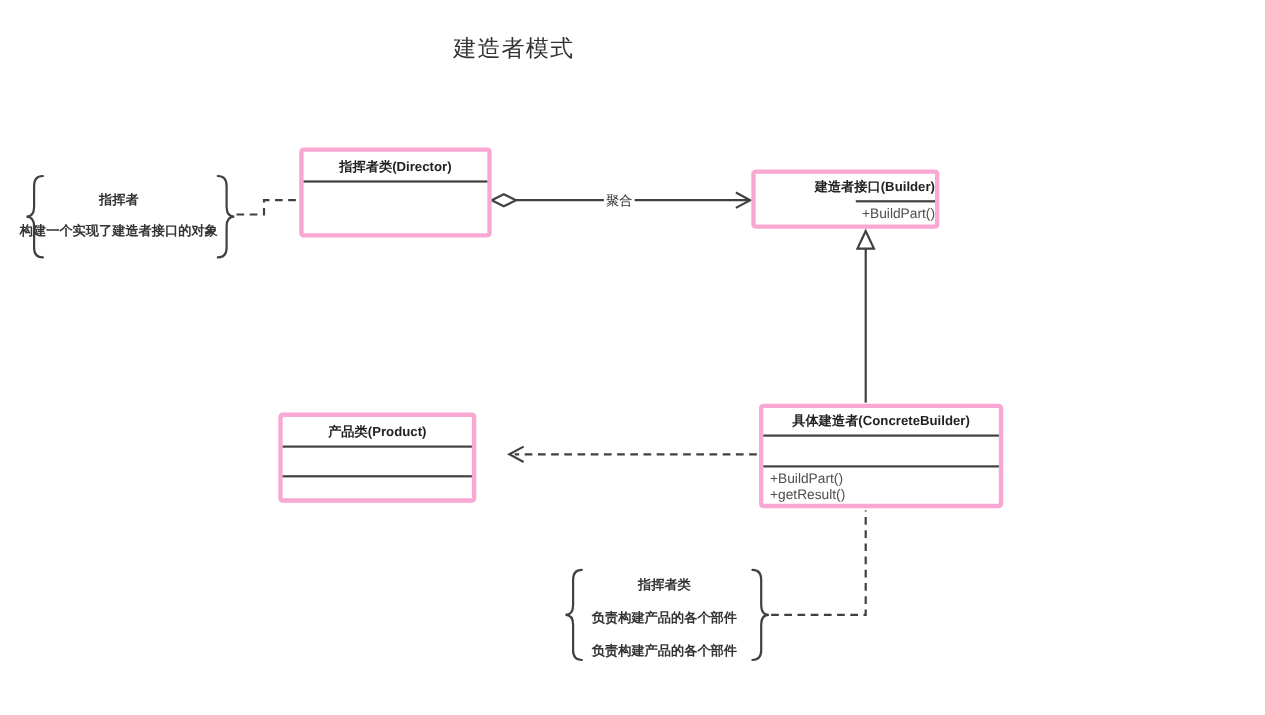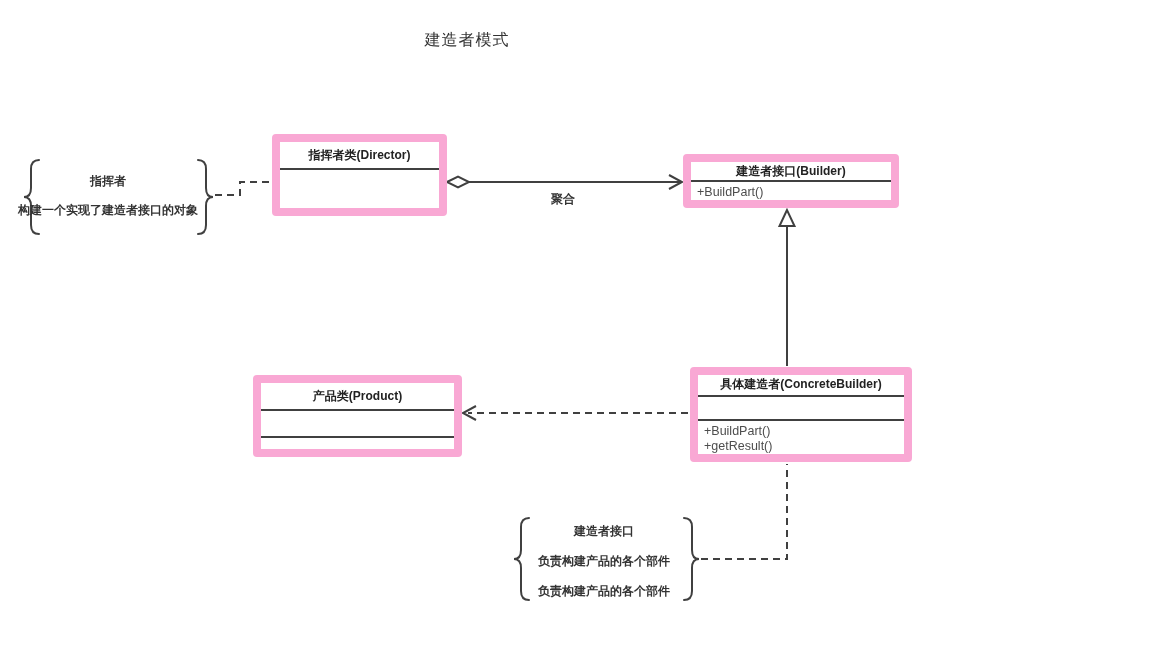--- a/index.html
+++ b/index.html
@@ -14,35 +14,35 @@
     height: 650px;
     background: #ffffff;
     overflow: hidden;
   }
   .diagram-title {
     position: absolute;
     left: 0;
     top: 30px;
     width: 934px;
     text-align: center;
-    font-size: 16px;
+    font-size: 21px;
     font-weight: 500;
     color: #333333;
     letter-spacing: 1px;
   }
   .edges-svg {
     position: absolute;
     left: 0;
     top: 0;
   }
   .uml-class {
     position: absolute;
     box-sizing: border-box;
     background: #ffffff;
-    border: 8px solid #f9a8d4;
+    border: 4px solid #f9a8d4;
     border-radius: 4px;
     display: flex;
     flex-direction: column;
   }
   .uml-title {
     box-sizing: border-box;
     text-align: center;
     font-size: 12px;
     font-weight: 700;
     color: #222222;
@@ -65,23 +65,22 @@
   }
   .agg-label {
     position: absolute;
     left: 549px;
     top: 174px;
     height: 16px;
     line-height: 16px;
     padding: 0 2px;
     background: #ffffff;
     font-size: 12px;
-    font-weight: 700;
+    font-weight: 400;
     color: #333333;
-    margin-top: 17px;
   }
   .note {
     position: absolute;
     text-align: center;
     font-size: 12px;
     font-weight: 600;
     color: #333333;
   }
   .note .note-line {
     height: 14px;
@@ -129,48 +128,48 @@
       <path stroke-linecap="round" d="M 529 518 Q 521 518 521 527 L 521 550 Q 521 559 514 559 Q 521 559 521 568 L 521 591 Q 521 600 529 600"></path>
       <path stroke-linecap="round" d="M 684 518 Q 692 518 692 527 L 692 550 Q 692 559 699 559 Q 692 559 692 568 L 692 591 Q 692 600 684 600"></path>
     </g>
   </svg>
 
   <div class="uml-class" style="left:272px; top:134px; width:175px; height:82px;">
     <div class="uml-title" style="height:26px;">指挥者类(Director)</div>
     <div class="uml-attrs" style="height:27px;"></div>
   </div>
 
-  <div class="uml-class" style="left:683px; top:154px; width:216px; height:54px;">
+  <div class="uml-class" style="left:683px; top:154px; width:171px; height:54px;align-items:flex-end;">
     <div class="uml-title" style="height:24px;">建造者接口(Builder)</div>
     <div class="uml-methods">
       <div class="method-line">+BuildPart()</div>
     </div>
   </div>
 
   <div class="uml-class" style="left:690px; top:367px; width:222px; height:95px;">
     <div class="uml-title" style="height:26px;">具体建造者(ConcreteBuilder)</div>
     <div class="uml-attrs" style="height:31px;"></div>
     <div class="uml-methods">
       <div class="method-line">+BuildPart()</div>
       <div class="method-line">+getResult()</div>
     </div>
   </div>
 
-  <div class="uml-class" style="left:253px; top:375px; width:209px; height:82px;">
+  <div class="uml-class" style="left:253px; top:375px; width:180px; height:82px;">
     <div class="uml-title" style="height:26px;">产品类(Product)</div>
     <div class="uml-attrs" style="height:27px;"></div>
     <div class="uml-methods"></div>
   </div>
 
   <span class="agg-label">聚合</span>
 
   <div class="note note-director">
     <div class="note-line">指挥者</div>
     <div class="note-line">构建一个实现了建造者接口的对象</div>
   </div>
 
   <div class="note note-concrete">
-    <div class="note-line">建造者接口</div>
+    <div class="note-line">指挥者类</div>
     <div class="note-line">负责构建产品的各个部件</div>
     <div class="note-line">负责构建产品的各个部件</div>
   </div>
 
 </div>
 
 </body></html>

